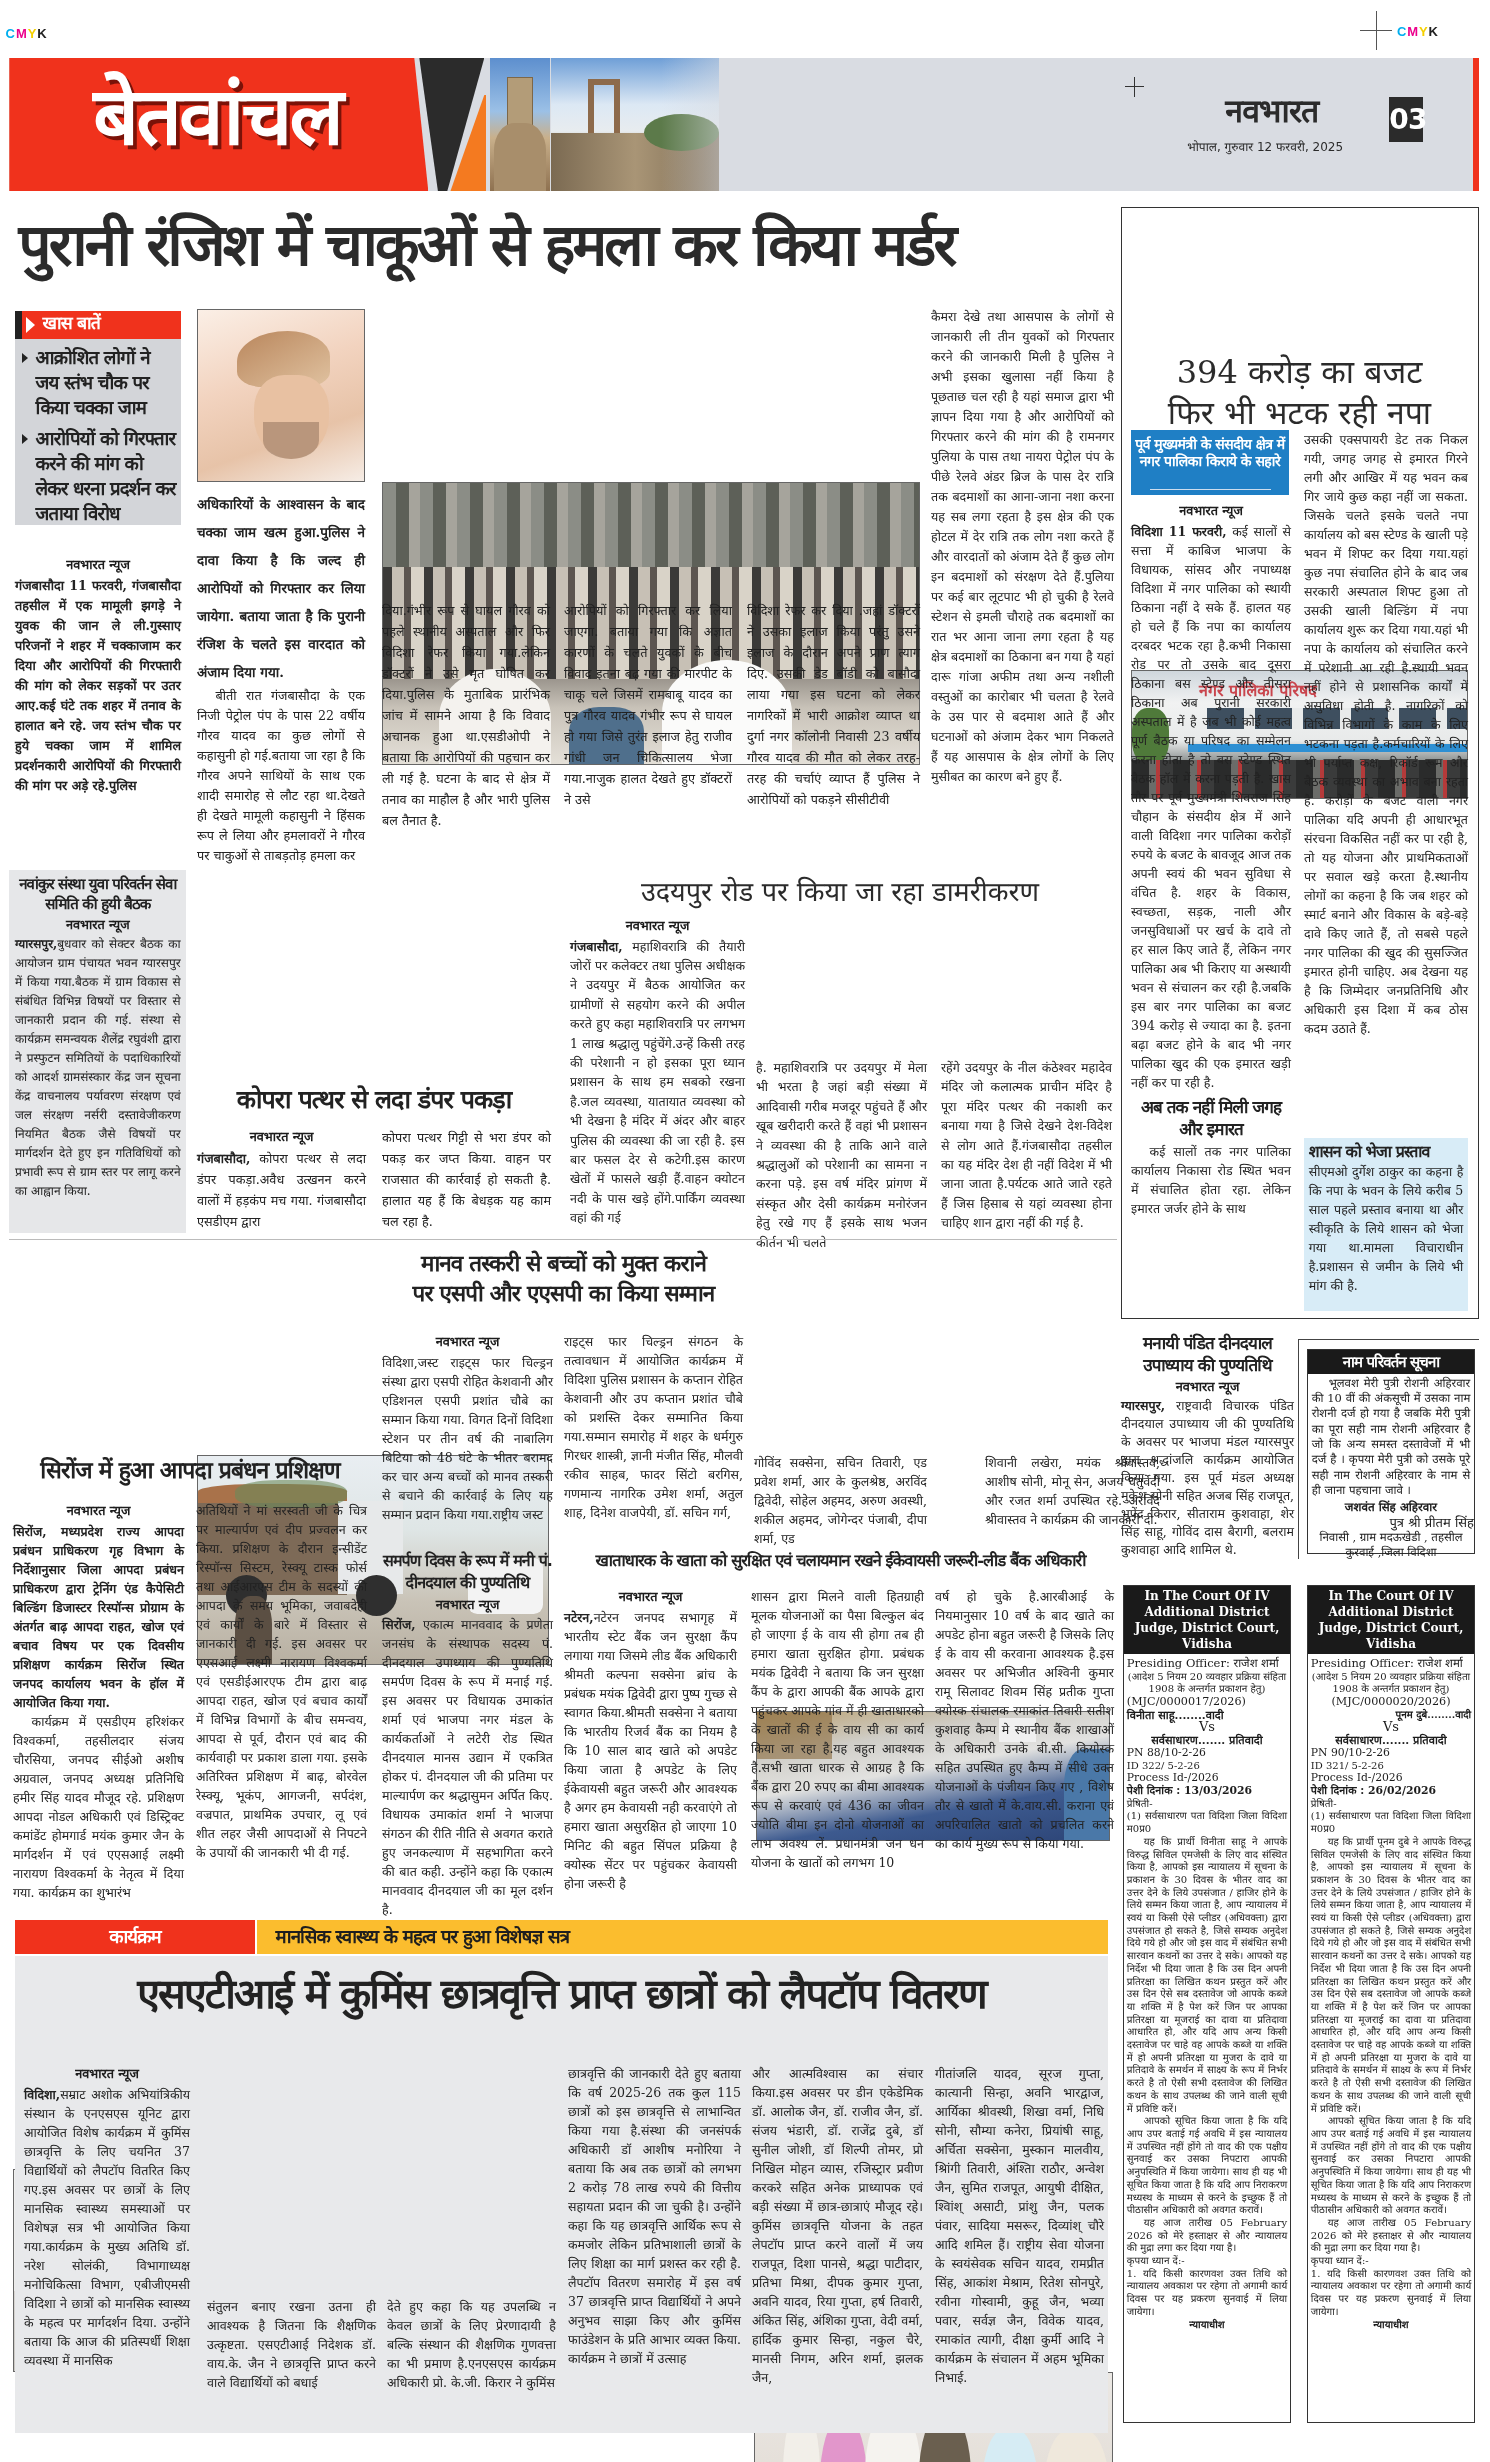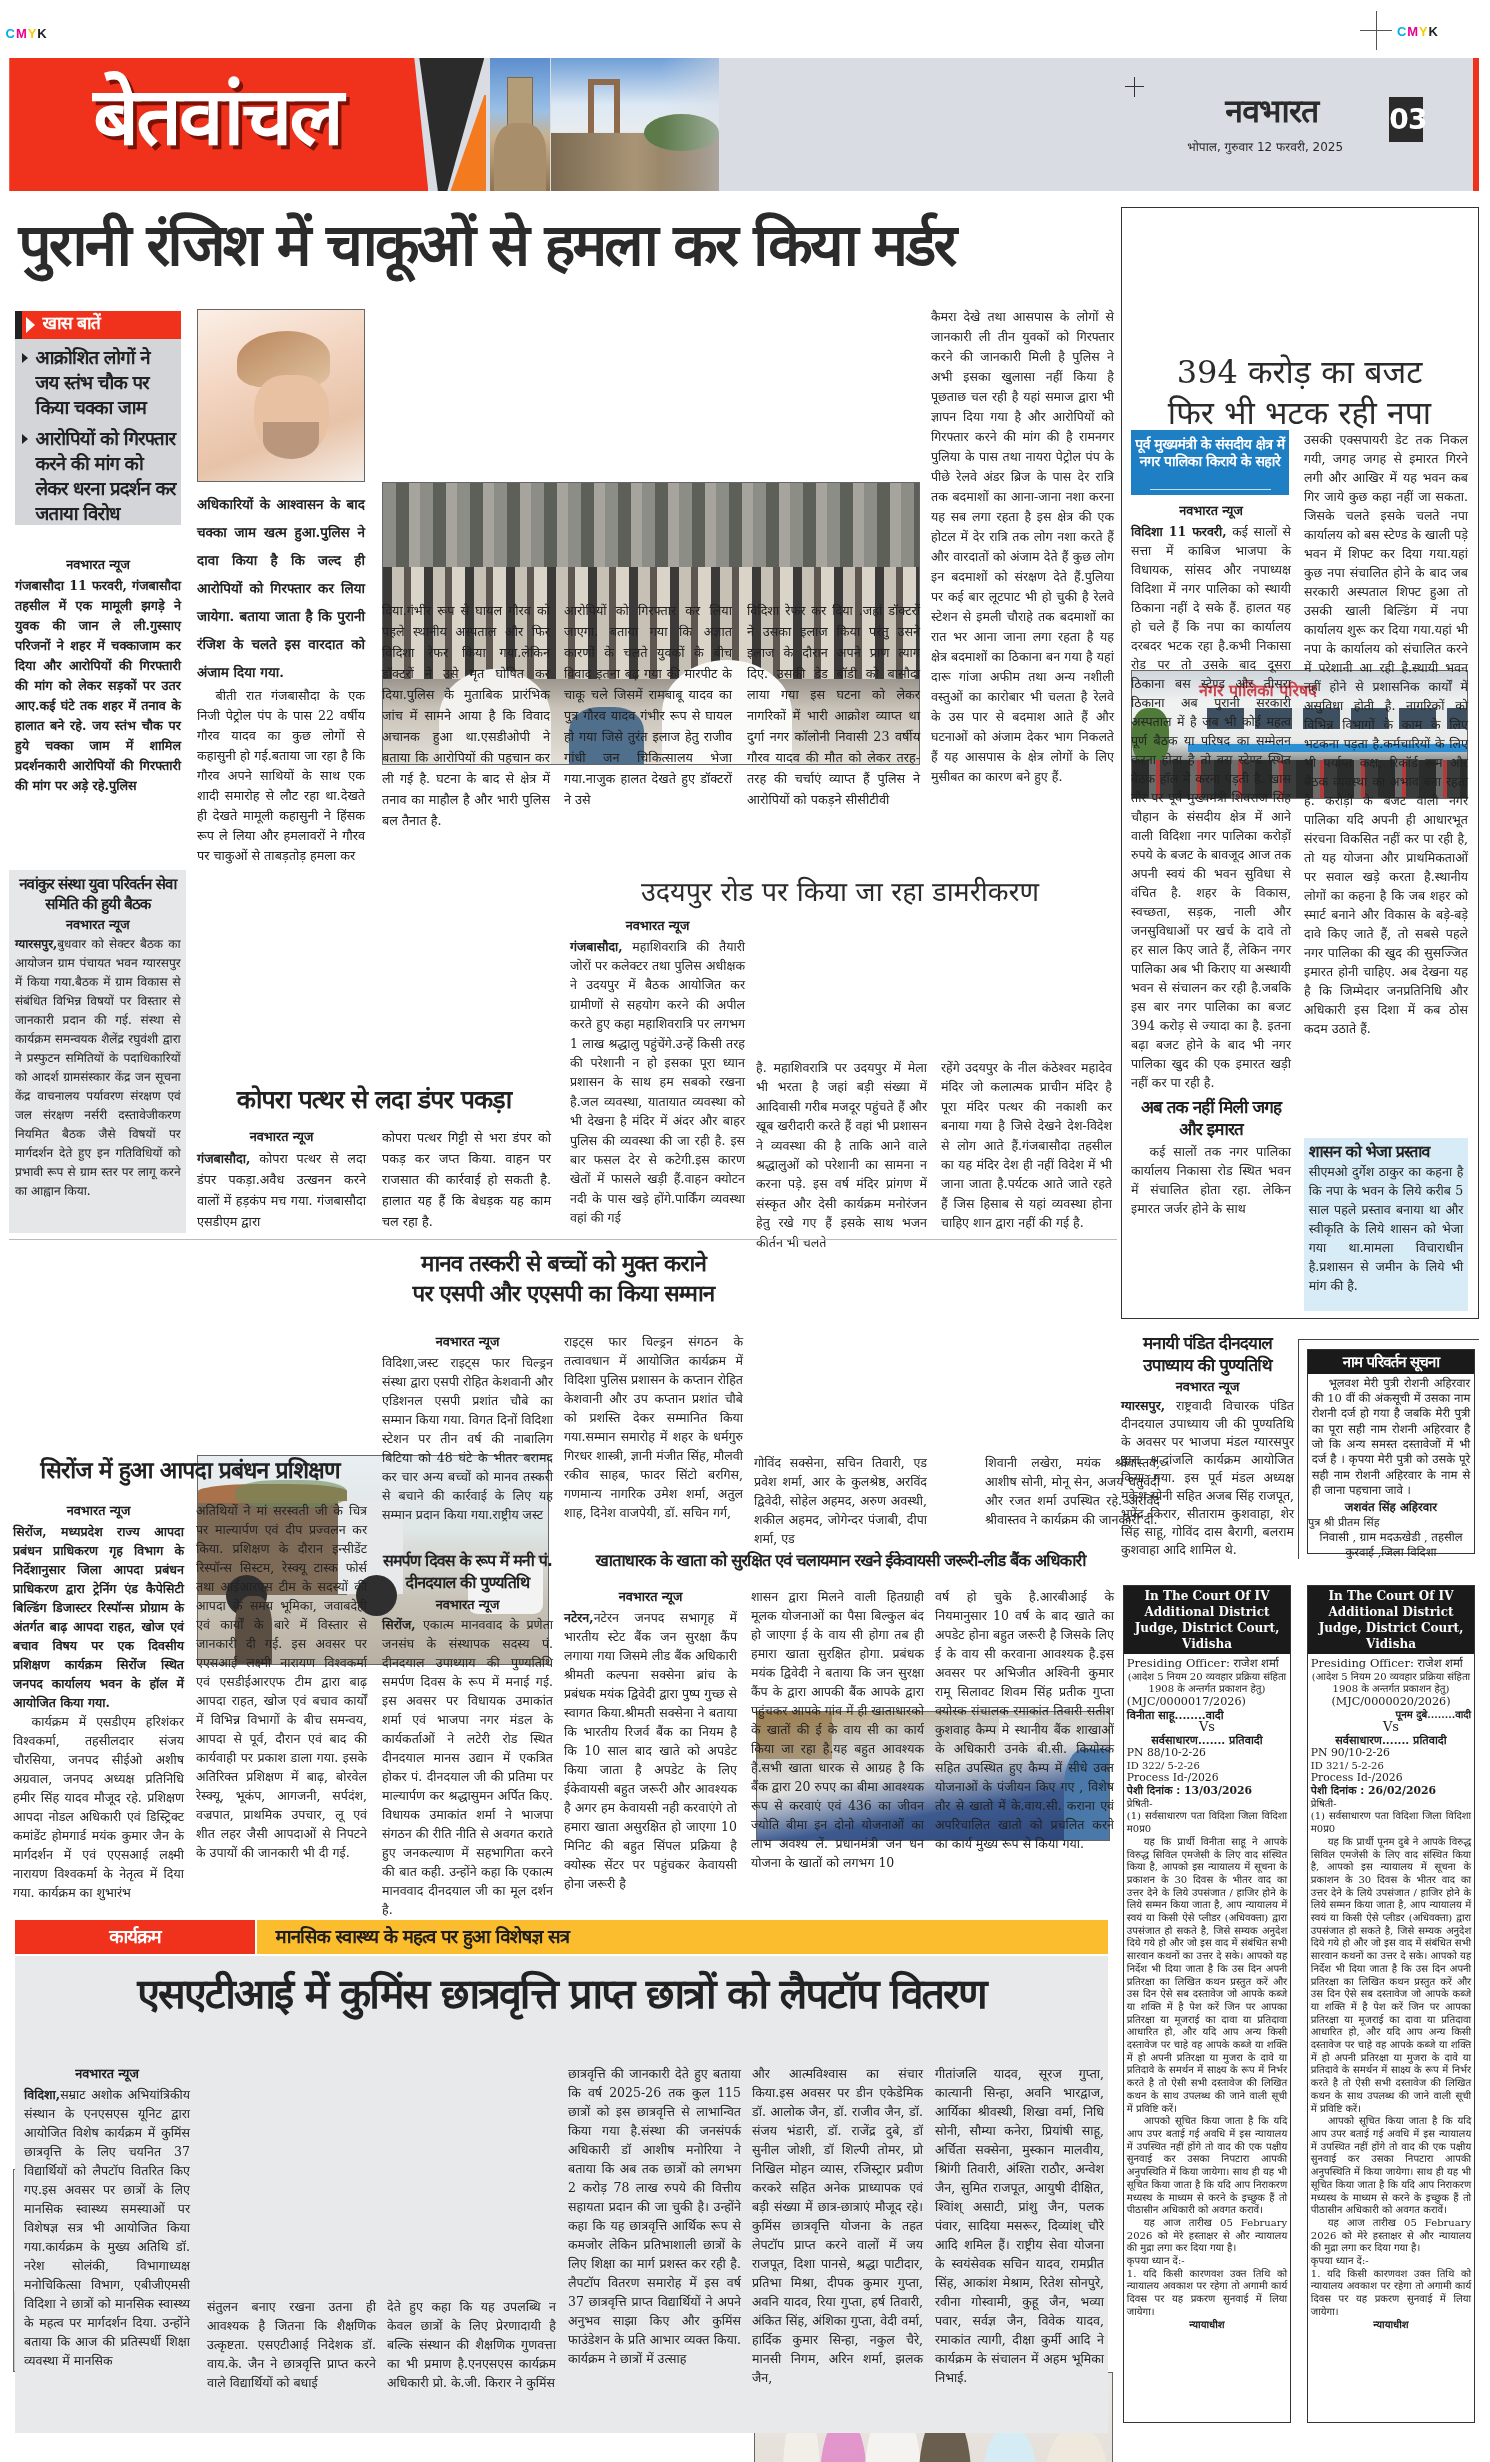--- a/index.html
+++ b/index.html
@@ -217,21 +217,21 @@
   <div class="hd" style="text-align:center;font-size:17px;line-height:22.4px">मनायी पंडित दीनदयाल उपाध्याय की पुण्यतिथि</div>
   <div class="byline">नवभारत न्यूज</div>
   <div class="body-text" style="font-size:12.5px;line-height:18px"><span class="place">ग्यारसपुर,</span> <span>राष्ट्रवादी विचारक पंडित दीनदयाल उपाध्याय जी की पुण्यतिथि के अवसर पर भाजपा मंडल ग्यारसपुर द्वारा श्रद्धांजलि कार्यक्रम आयोजित किया गया. इस पूर्व मंडल अध्यक्ष मुकेश सोनी सहित अजब सिंह राजपूत, भूपेंद्र किरार, सीताराम कुशवाहा, शेर सिंह साहू, गोविंद दास बैरागी, बलराम कुशवाहा आदि शामिल थे.</span></div>
 </div>
 <div class="vline" style="left:1298px;top:1339px;height:220px"></div>
 <div class="hline" style="left:1298px;top:1339px;width:181px"></div>
 <div class="abs" style="left:1307px;top:1349px;width:168px;height:205px;border:0.9px solid #333">
   <div class="hd" style="background:#1a1a1a;color:#fff;text-align:center;font-size:15px;line-height:24px">नाम परिवर्तन सूचना</div>
   <div class="body-text" style="padding:1.9px 3.7px;font-size:11.5px;line-height:15.3px;text-indent:17px">भूलवश मेरी पुत्री रोशनी अहिरवार की 10 वीं की अंकसूची में उसका नाम रोशनी दर्ज हो गया है जबकि मेरी पुत्री का पूरा सही नाम रोशनी अहिरवार है जो कि अन्य समस्त दस्तावेजों में भी दर्ज है । कृपया मेरी पुत्री को उसके पूरे सही नाम रोशनी अहिरवार के नाम से ही जाना पहचाना जावे ।</div>
   <div class="sans" style="text-align:center;font-weight:bold;font-size:11.7px;line-height:15px">जशवंत सिंह अहिरवार</div>
-  <div style="text-align:left;font-size:11px;line-height:15px">पुत्र श्री प्रीतम सिंह</div>
+  <div style="text-align:right;font-size:13px;line-height:15px">पुत्र श्री प्रीतम सिंह</div>
   <div style="text-align:center;font-size:11.5px;line-height:15px;padding:0 3.7px">निवासी , ग्राम मदऊखेडी , तहसील कुरवाई ,जिला विदिशा</div>
 </div>
 
 <div class="abs" style="left:1123px;top:1585px;width:168px;height:838px;border:0.9px solid #333;overflow:hidden">
   <div class="serif" style="background:#1a1a1a;color:#fff;text-align:center;font-weight:bold;font-size:12px;line-height:16px;padding:1.9px">In The Court Of IV Additional District Judge, District Court, Vidisha</div>
   <div style="padding:1.9px 2.8px;font-size:10px;line-height:12.7px;text-align:justify">
     <div class="serif" style="font-size:11.5px;line-height:15px">Presiding Officer: राजेश शर्मा</div>
     <div style="text-align:center">(आदेश 5 नियम 20 व्यवहार प्रक्रिया संहिता 1908 के अन्तर्गत प्रकाशन हेतु)</div>
     <div style="text-align:left;font-size:11.2px">(MJC/0000017/2026)</div>
     <div style="font-weight:bold;font-size:11.2px">विनीता साहू........वादी</div>

